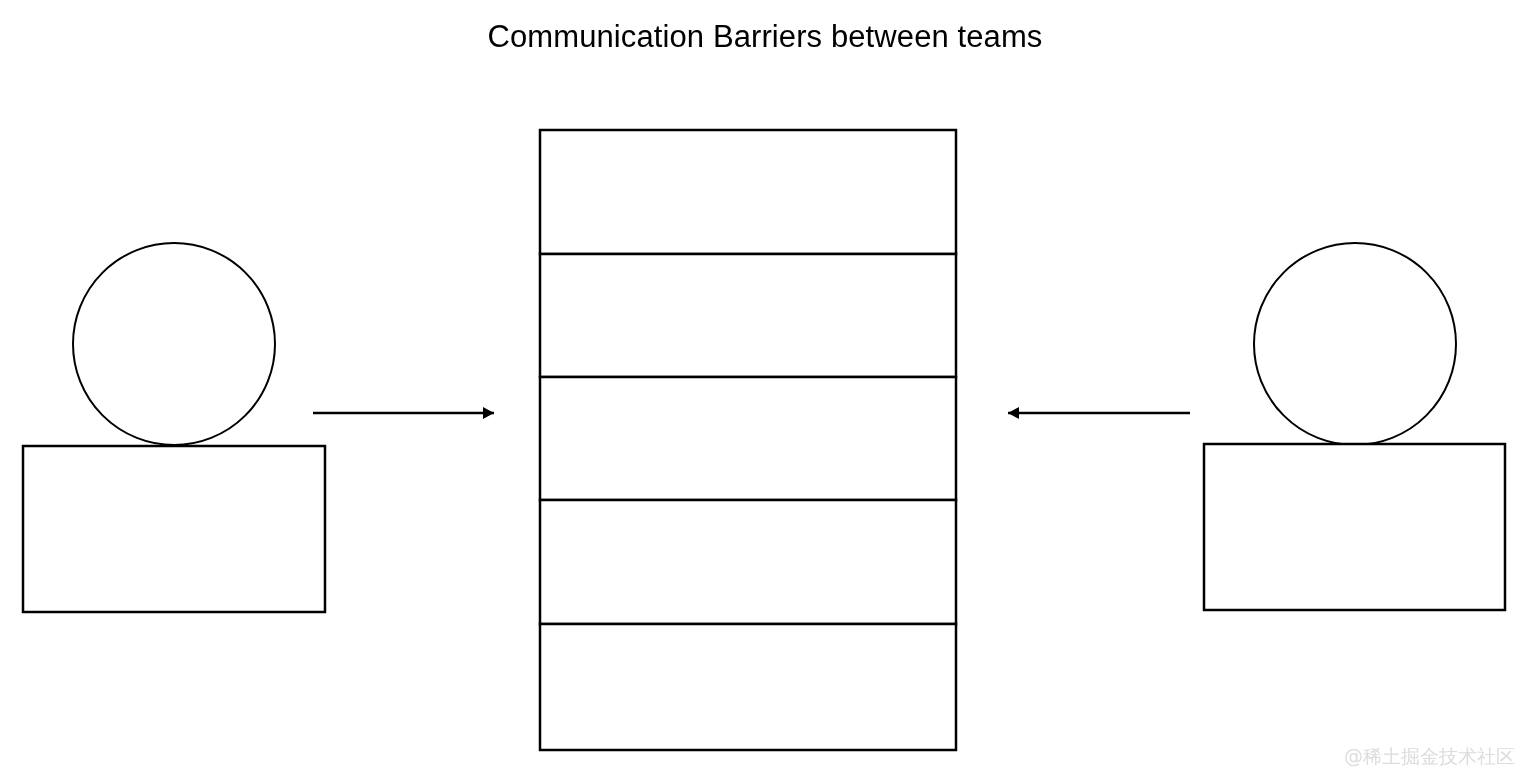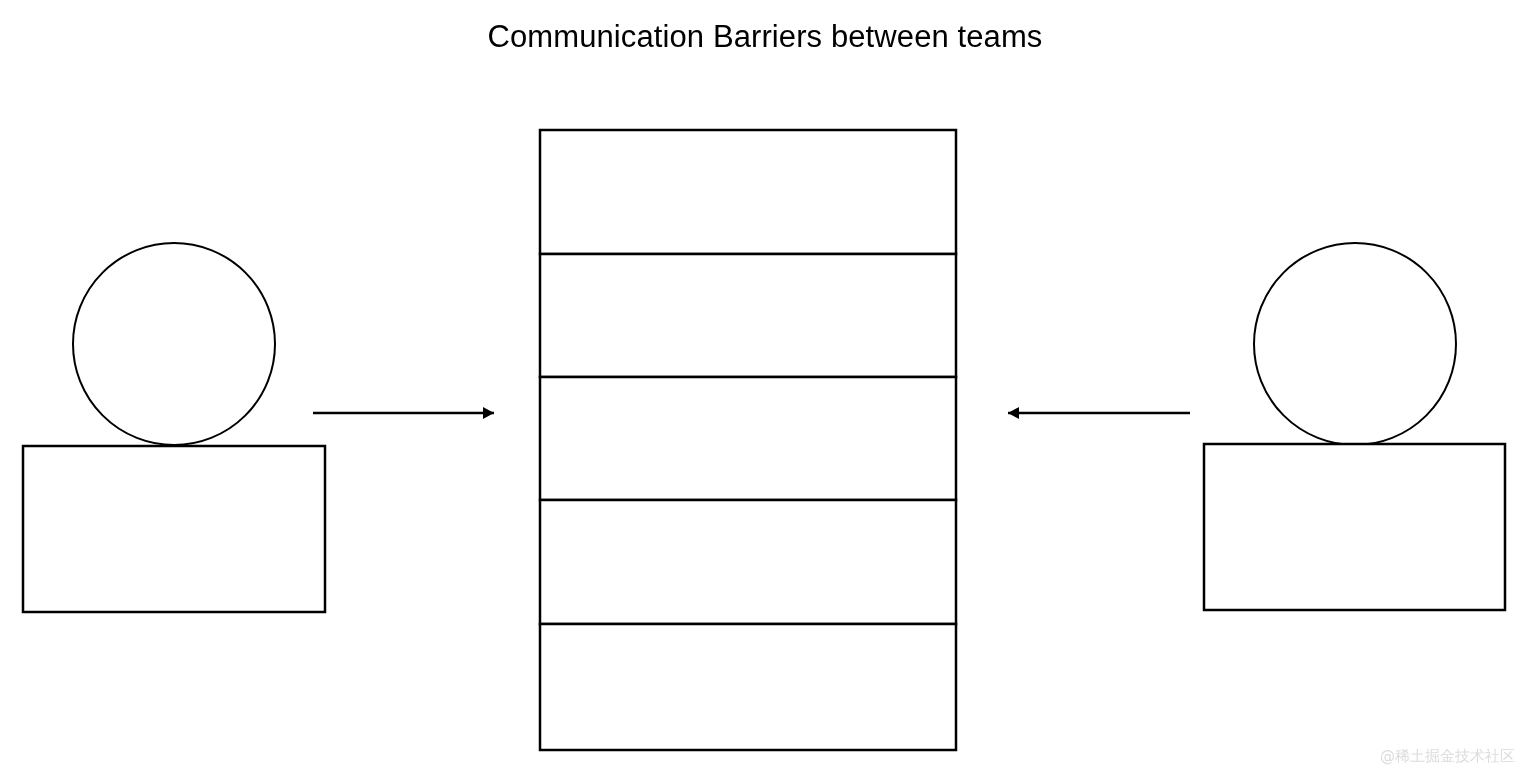--- a/index.html
+++ b/index.html
@@ -42,21 +42,21 @@
     line-height: 38px;
     color: #000000;
     letter-spacing: 0.1px;
     white-space: nowrap;
   }
   .watermark {
     position: absolute;
     right: 15px;
     bottom: 9px;
     font-family: "DejaVu Sans", sans-serif;
-    font-size: 15px;
+    font-size: 19px;
     line-height: 20px;
     color: #dcdcdc;
     white-space: nowrap;
     user-select: none;
   }
 </style>
 </head>
 <body>
 
 <div id="canvas-root">

